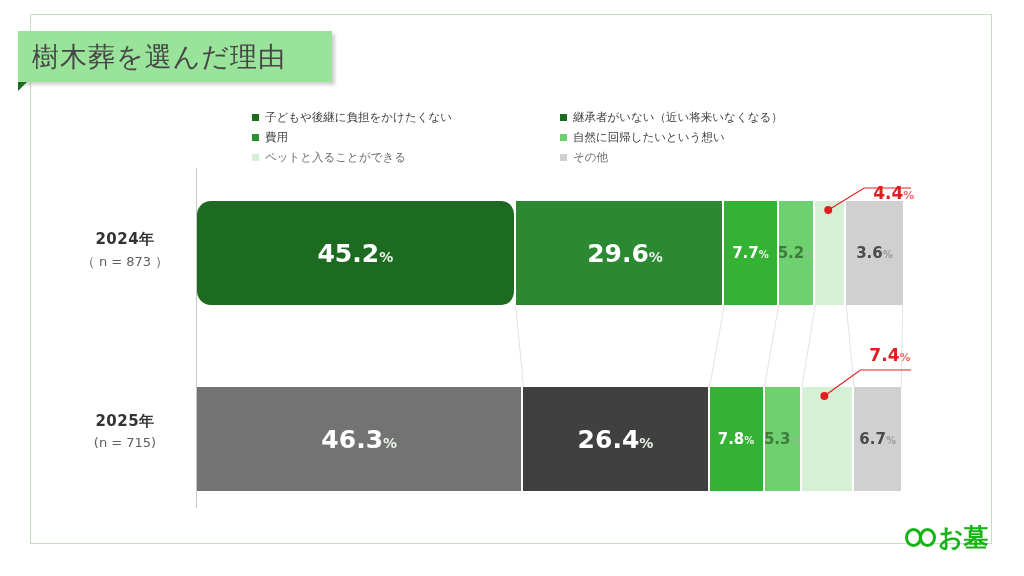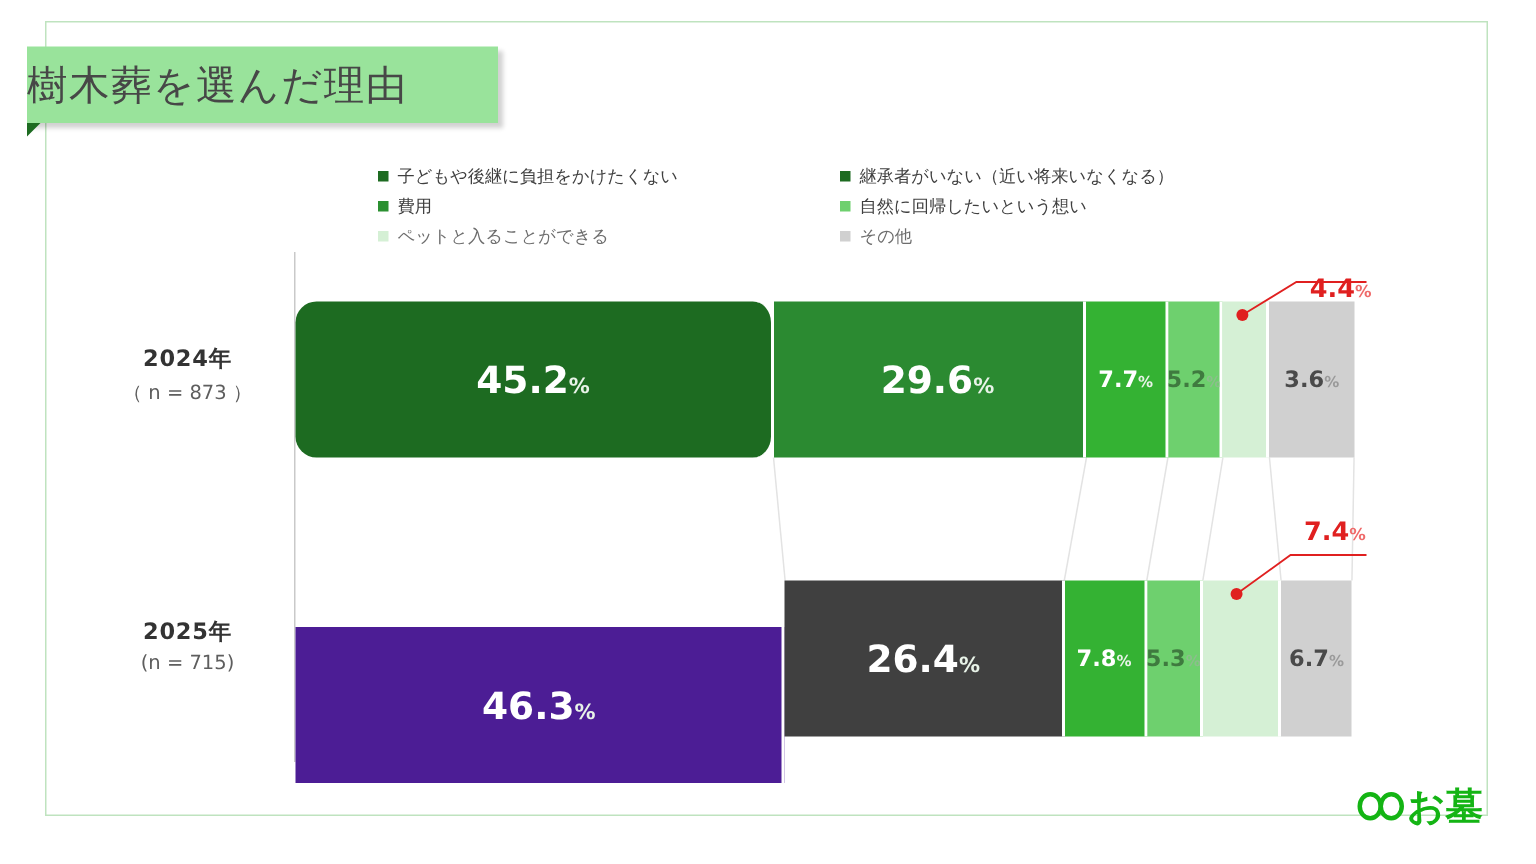--- a/index.html
+++ b/index.html
@@ -39,20 +39,21 @@
     position: absolute;
     left: 18px;
     top: 31px;
     width: 314px;
     height: 51px;
     background: #99e39b;
     box-shadow: 3px 3px 3px rgba(0,0,0,0.18);
     display: flex;
     align-items: center;
     box-sizing: border-box;
+    padding-left: 14px;
   }
   .title-text {
     font-size: 27px;
     color: #474747;
     letter-spacing: 1px;
     font-family: "DejaVu Sans", "Liberation Sans", sans-serif;
     font-weight: 400;
     white-space: nowrap;
   }
   .title-fold {
@@ -284,21 +285,21 @@
         </div>
         <div class="seg" style="left: 581.625px; width: 36.66px; background: rgb(110, 208, 110);">
           <span class="seg-label small greenish"><span class="num">5.2</span><span class="pct">%</span></span>
         </div>
         <div class="seg" style="left: 618.285px; width: 31.02px; background: rgb(213, 240, 213);"></div>
         <div class="seg" style="left: 649.305px; width: 56.4px; background: rgb(208, 208, 208);">
           <span class="seg-label small dark"><span class="num">3.6</span><span class="pct">%</span></span>
         </div>
       </div>
       <div class="bar-row r2025">
-        <div class="seg" style="left: 0px; width: 326.415px; background: #4c1d95; margin-top: 31px;">
+        <div class="seg" style="left: 0px; width: 326.415px; background: #737373;">
           <span class="seg-label white"><span class="num">46.3</span><span class="pct">%</span></span>
         </div>
         <div class="seg" style="left: 326.415px; width: 186.12px; background: #404040;">
           <span class="seg-label white"><span class="num">26.4</span><span class="pct">%</span></span>
         </div>
         <div class="seg" style="left: 512.535px; width: 54.99px; background: rgb(52, 178, 51);">
           <span class="seg-label small white"><span class="num">7.8</span><span class="pct">%</span></span>
         </div>
         <div class="seg" style="left: 567.525px; width: 37.365px; background: rgb(110, 208, 110);">
           <span class="seg-label small greenish"><span class="num">5.3</span><span class="pct">%</span></span>

